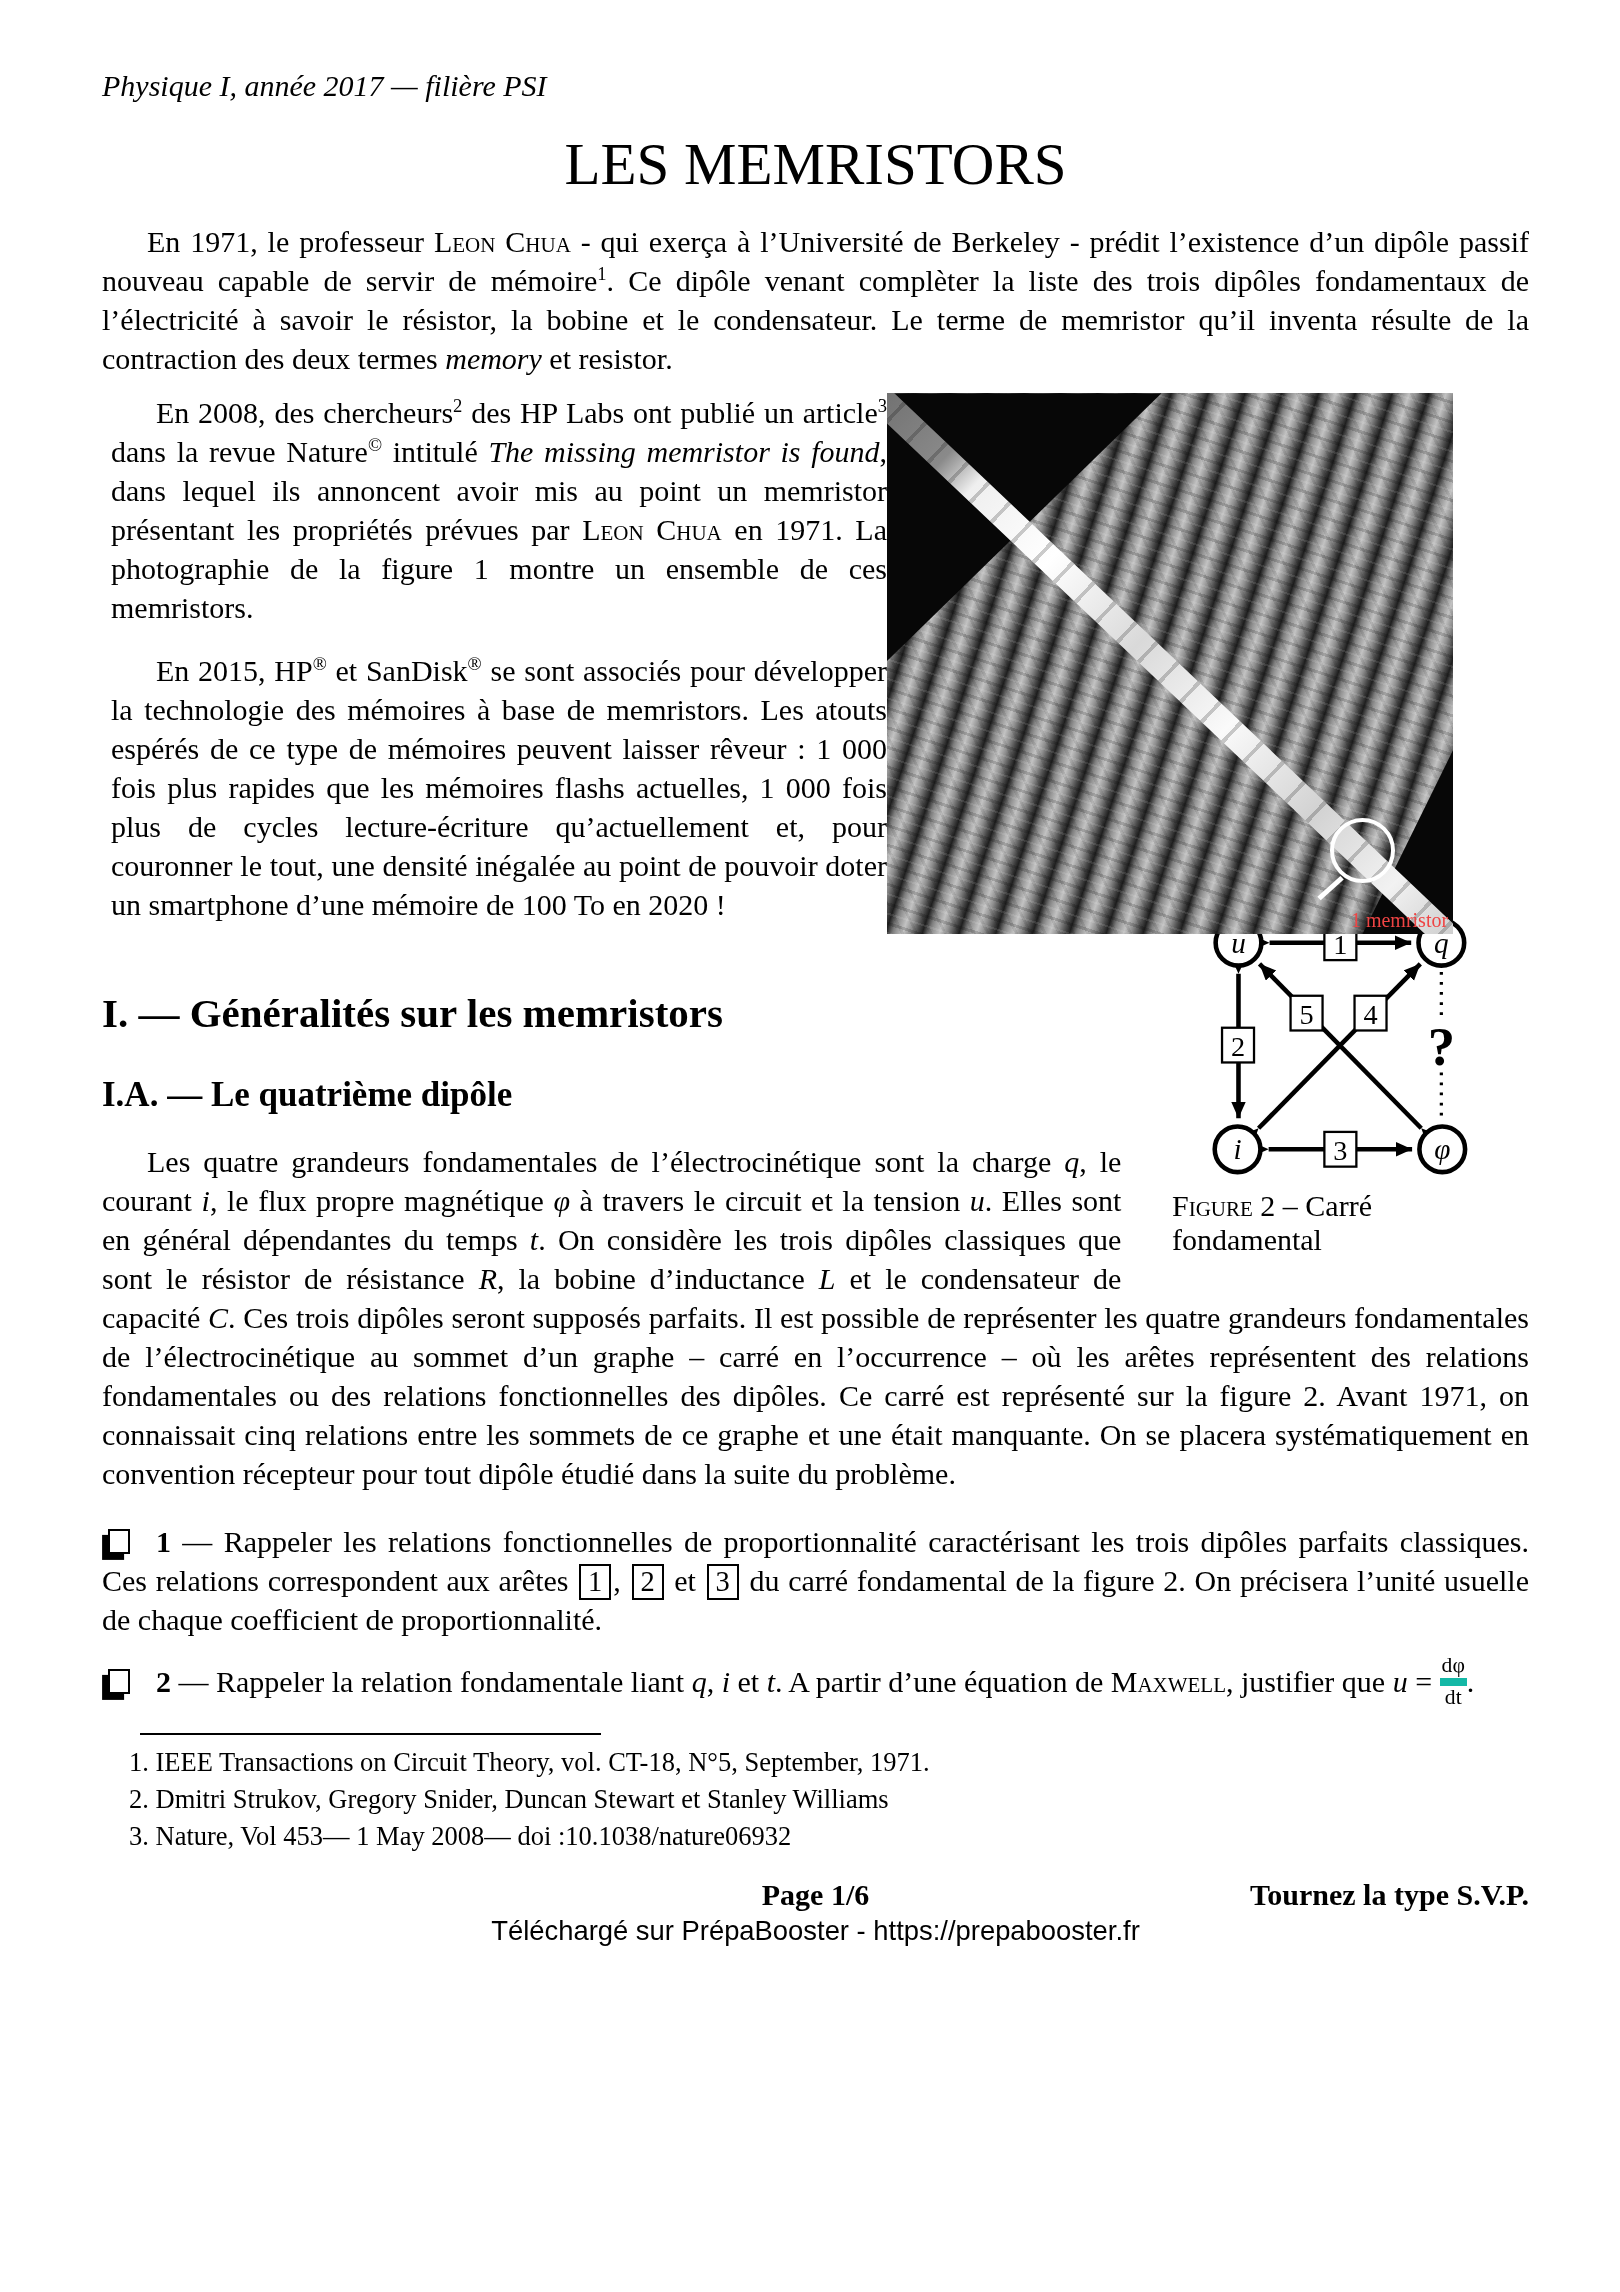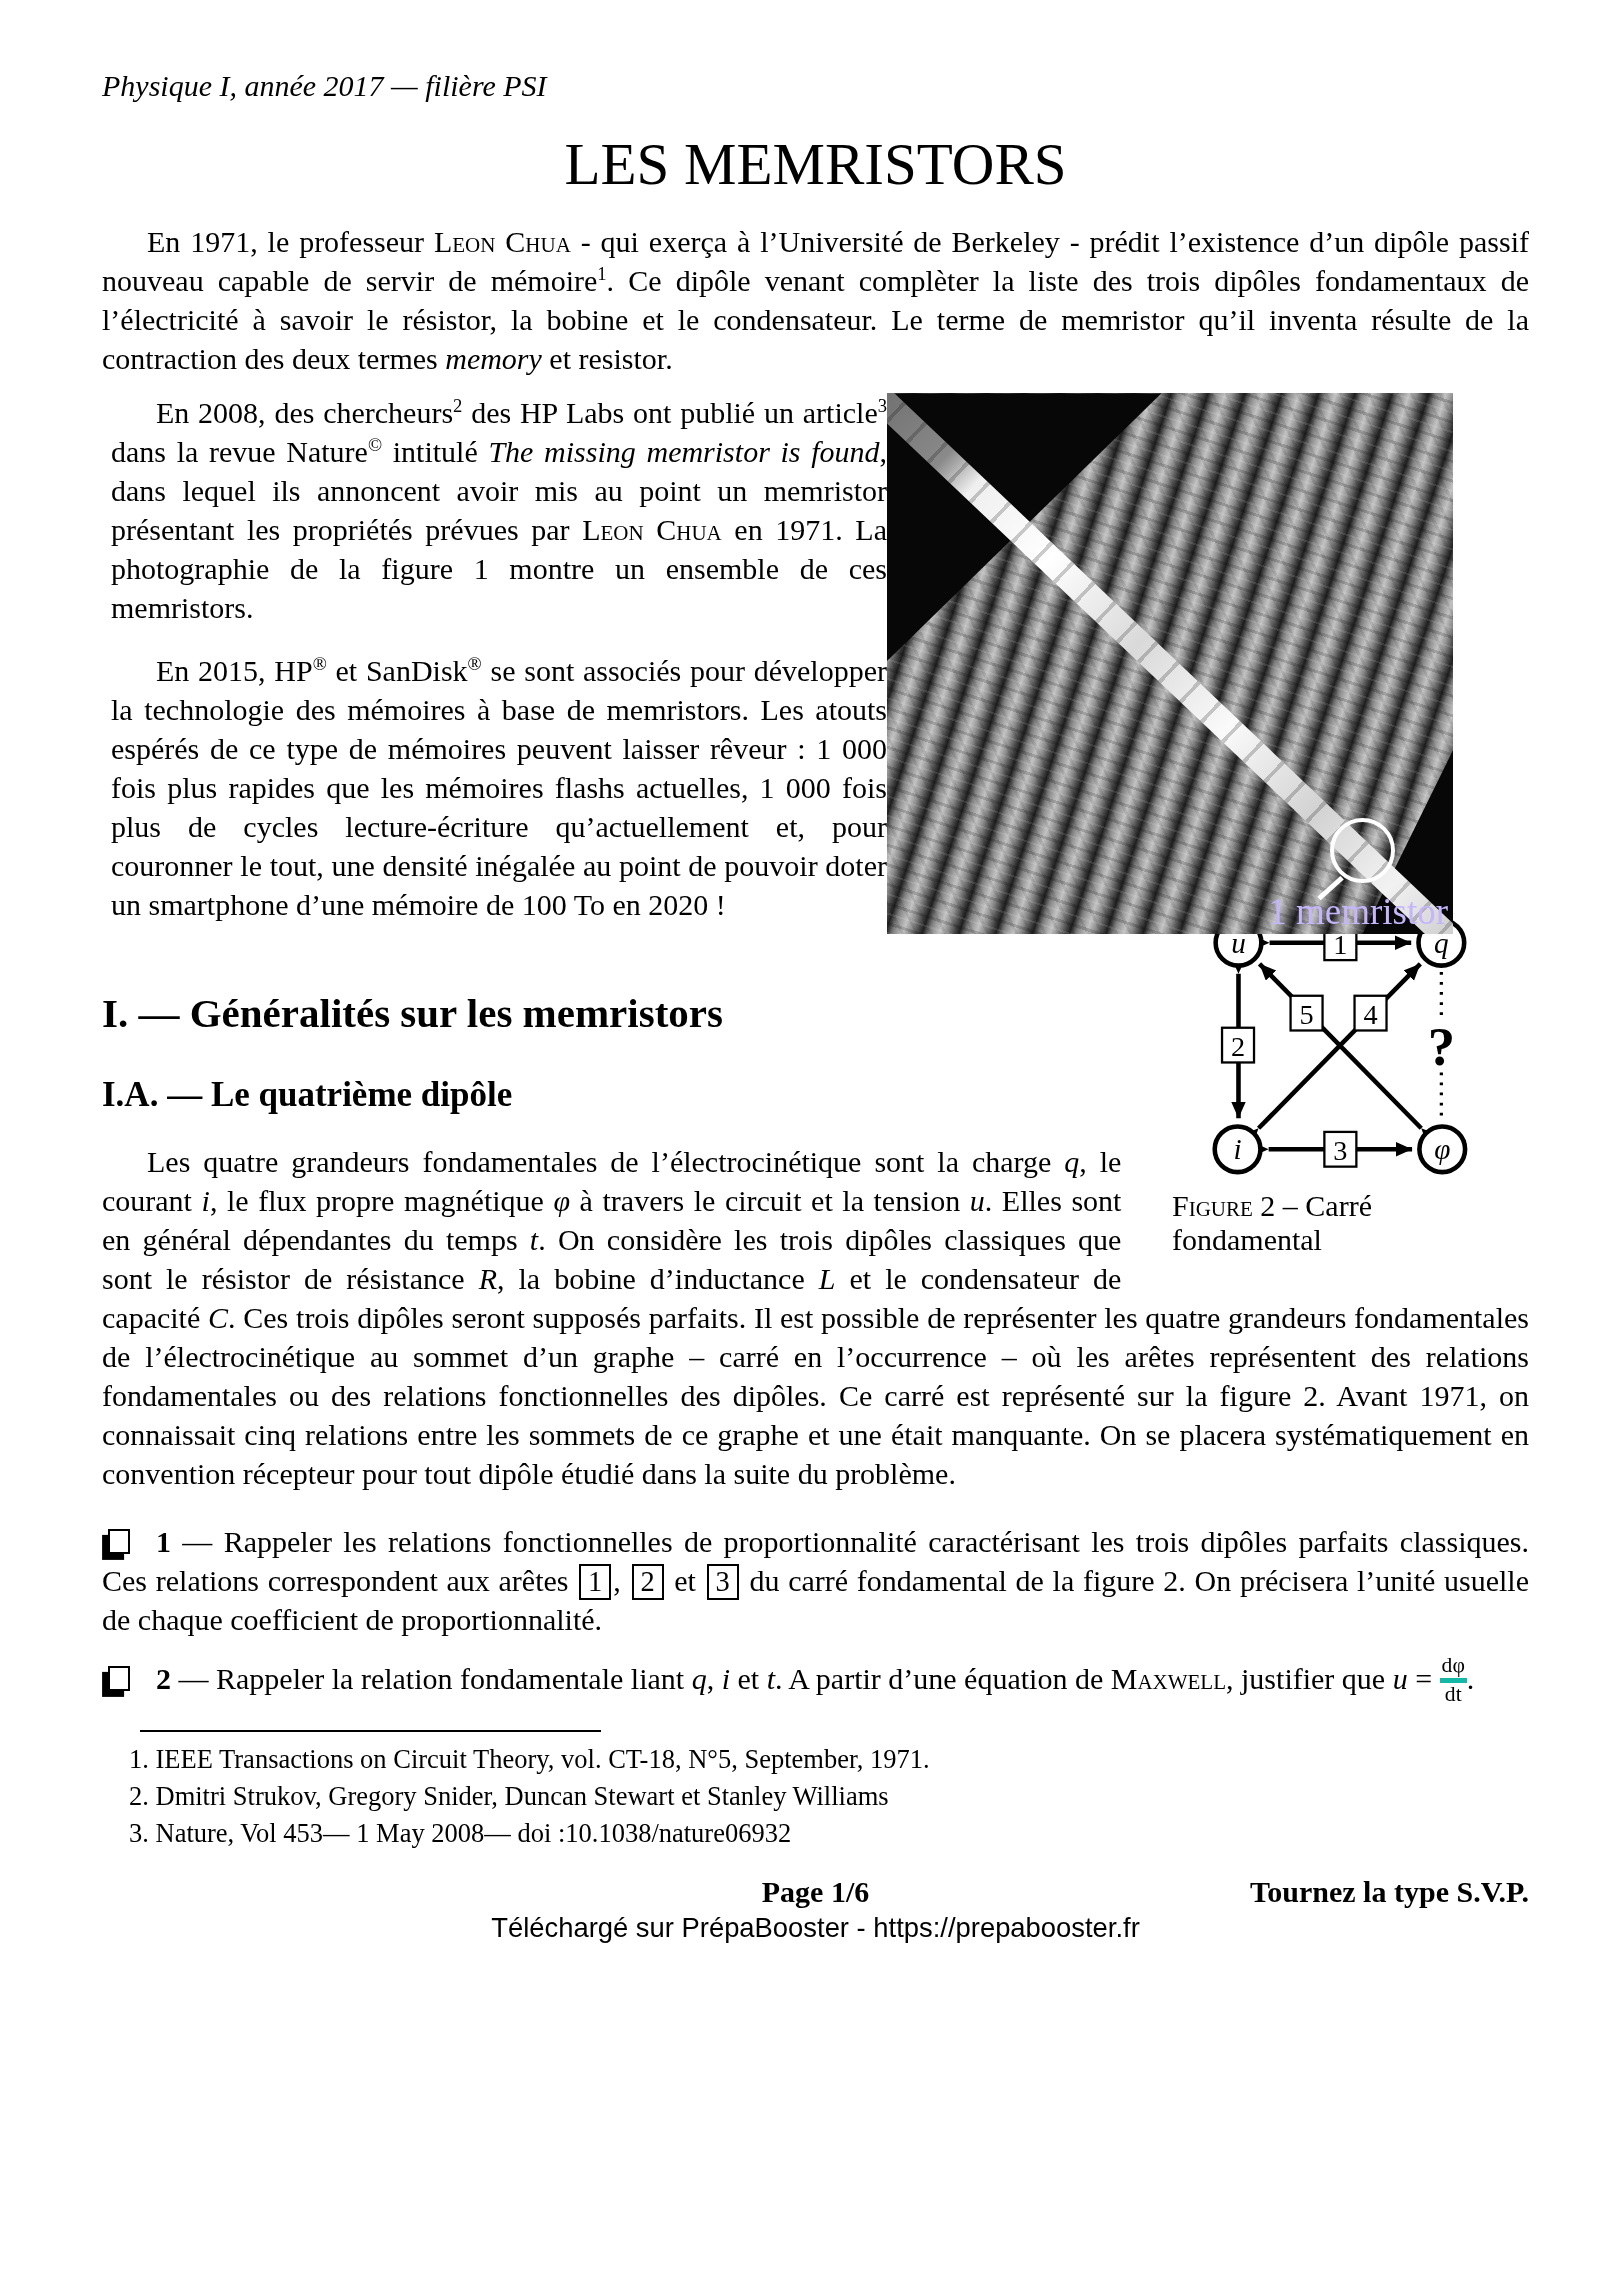--- a/index.html
+++ b/index.html
@@ -17,21 +17,21 @@
   
   .doc-header{font-style:italic;font-size:30px;line-height:39px;}
   h1.title{font-size:59px;line-height:71px;font-weight:normal;text-align:center;margin:23.5px 0 0 0;}
   .para{font-size:30px;line-height:39px;text-align:justify;text-indent:45px;margin:0;}
   .s-i{font-style:italic;}
   .s-sc{font-variant:small-caps;}
   .s-b{font-weight:bold;}
   .s-sup{font-size:0.62em;vertical-align:super;line-height:0;}
   .s-box{display:inline-block;border:2px solid #000;padding:0 6.9px;line-height:1.12;font-size:0.95em;margin:0 2px;}
   .frac{display:inline-block;text-align:center;vertical-align:-0.55em;font-size:0.72em;line-height:1.08;}
-  .frac .num{display:block;border-bottom:5px solid #14b8a6;padding:0 2px;}
+  .frac .num{display:block;border-bottom:8px solid #14b8a6;padding:0 2px;}
   .frac .den{display:block;}
   
   .row{display:flex;align-items:flex-start;margin-top:15.7px;margin-left:9px;}
   .leftcol{width:776px;}
   .leftcol .para + .para{margin-top:23.5px;}
   .fig1col{width:631px;margin-left:auto;}
   .p-first{margin-top:22px;}
   .p-full{margin-top:37px;}
   
   .photo{position:relative;width:566px;height:541px;background:#000;overflow:hidden;}
@@ -47,21 +47,21 @@
   .dark-br{position:absolute;inset:0;background:#070707;
     clip-path:polygon(100% 66%, 100% 100%, 84% 100%);}
   .wire{position:absolute;left:-13.7px;top:-15.7px;width:814px;height:26.5px;border-radius:13.7px;
     transform-origin:0 50%;transform:rotate(43.5deg);
     background:linear-gradient(to right,#6f6f6f 0%,#8a8a8a 12%,#efefef 17%,#ffffff 30%,#d9d9d9 45%,#fafafa 60%,#d2d2d2 75%,#f2f2f2 88%,#c6c6c6 100%);}
   .wire:after{content:"";position:absolute;inset:0;border-radius:13.7px;
     background:repeating-linear-gradient(90deg, rgba(0,0,0,0.20) 0 3.9px, rgba(0,0,0,0) 3.9px 29px);}
   .fig1-circle{position:absolute;left:443px;top:425px;width:57px;height:57px;border:4.9px solid #fff;border-radius:50%;}
   .fig1-pointer{position:absolute;left:432px;top:503px;width:31px;height:4.9px;background:#fff;
     transform-origin:0 50%;transform:rotate(-42deg);}
-  .fig1-label{position:absolute;right:4.9px;bottom:3.9px;color:#c4b5fd;font-size:37px;line-height:1;}
+  .fig1-label{position:absolute;right:4.9px;bottom:3.9px;color:#ef4444;font-size:20px;line-height:1;}
   .fig-caption{font-size:30px;line-height:39px;margin-top:11.8px;text-align:left;}
   
   .fig2{float:right;width:388px;margin:-15.7px 0 9.8px 19.6px;}
   .fig2-inner{margin-left:51px;}
   .fig2 svg{display:block;}
   .fig2 .fig-caption{margin-left:31px;margin-top:5.9px;line-height:34px;}
   
   h2.sec{font-size:41px;line-height:53px;font-weight:bold;margin:53px 0 0 0;}
   h3.subsec{font-size:35px;line-height:43px;font-weight:bold;margin:33px 0 0 0;}
   .p-body{margin-top:25.5px;}

